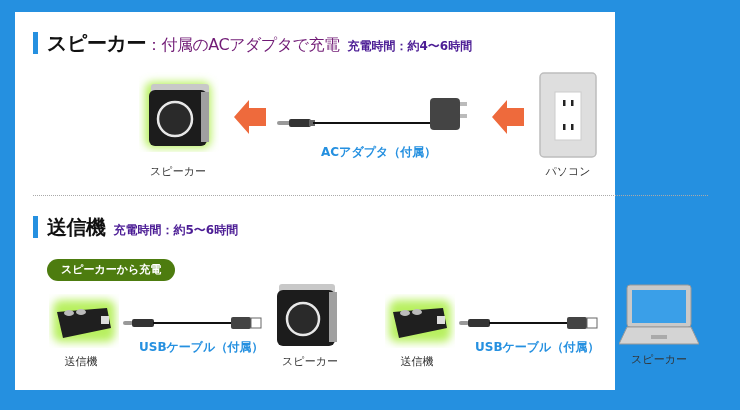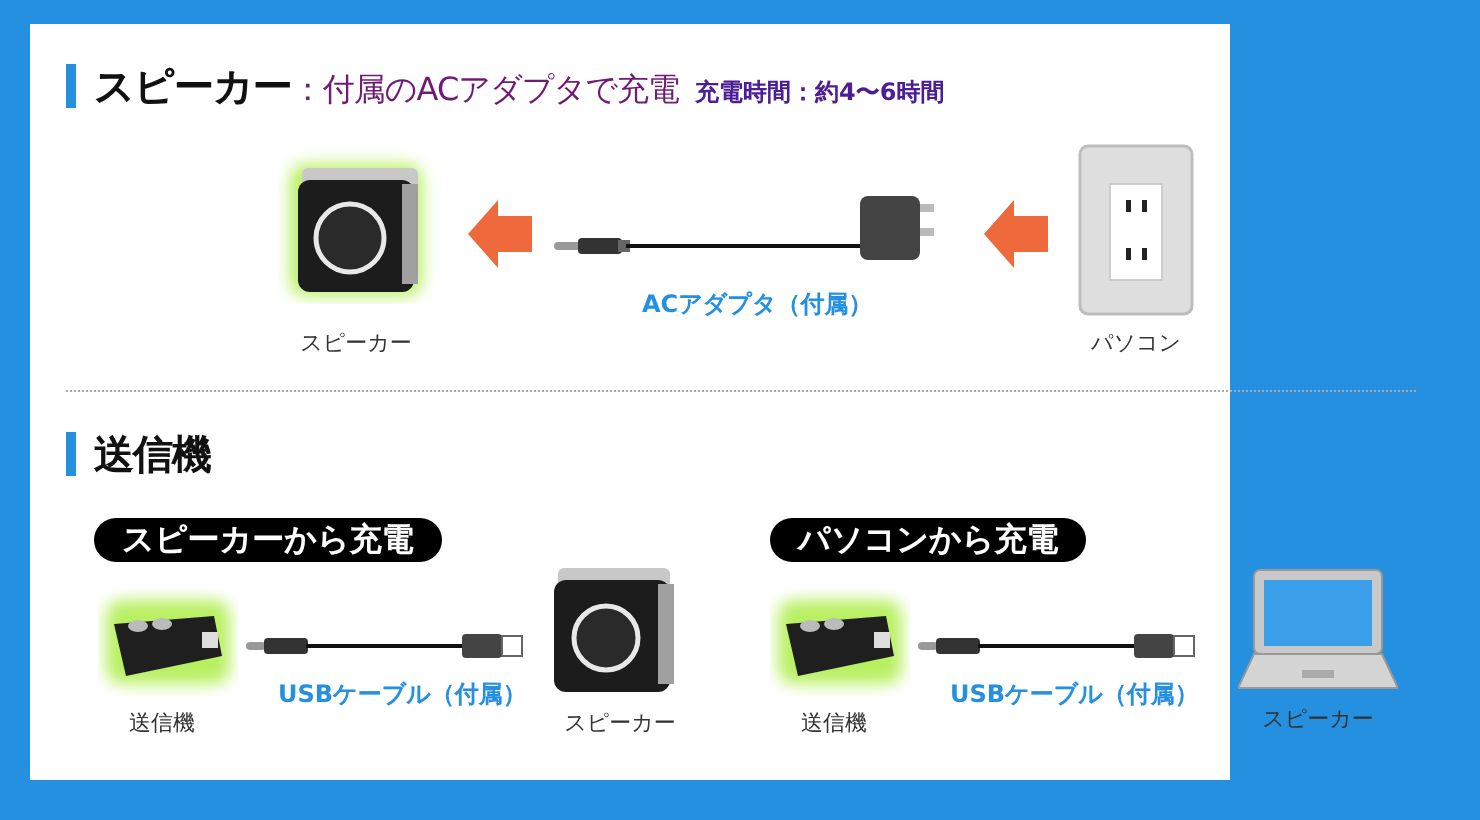--- a/index.html
+++ b/index.html
@@ -7,21 +7,21 @@
   body { background: #2590e0; position: relative; font-family: "DejaVu Sans", "Liberation Sans", sans-serif; }
   .panel { position: absolute; left: 15px; top: 12px; width: 600px; height: 378px; background: #ffffff; }
   .heading { position: absolute; display: flex; align-items: baseline; white-space: nowrap; }
   .heading .bar { position: absolute; left: 0; width: 5px; height: 22px; background: #2590e0; }
   .heading .main { font-size: 20px; font-weight: bold; color: #111; letter-spacing: -0.5px; }
   .heading .sub { font-size: 16px; color: #701a75; letter-spacing: -0.5px; }
   .heading .time { font-size: 12px; color: #4c1d95; margin-left: 8px; font-weight: bold; }
   .caption { position: absolute; font-size: 11px; color: #333; white-space: nowrap; text-align: center; }
   .blue-cap { position: absolute; font-size: 12px; color: #2590e0; font-weight: bold; white-space: nowrap; }
   .divider { position: absolute; left: 18px; top: 183px; width: 675px; border-top: 1px dotted #aaaaaa; }
-  .pill { position: absolute; height: 22px; border-radius: 11px; background: #000000; color: #fff; font-size: 16px; font-weight: bold; padding: 0 14px; line-height: 22px; white-space: nowrap; }
+  .pill { position: absolute; height: 22px; border-radius: 11px; background: #4d7c0f; color: #fff; font-size: 11px; font-weight: bold; padding: 0 14px; line-height: 22px; white-space: nowrap; }
   .abs { position: absolute; }
 </style>
 </head>
 <body>
 
 <div class="panel">
 
   <div class="heading" style="left:18px; top:18px; height:26px; padding-left:14px;">
     <span class="bar" style="top:2px;"></span>
     <span class="main">スピーカー</span>
@@ -70,20 +70,21 @@
     <rect x="24" y="52" width="2.5" height="6" fill="#222"></rect>
     <rect x="32" y="52" width="2.5" height="6" fill="#222"></rect>
   </svg>
   <div class="caption" style="left:518px; top:152px; width:70px;">パソコン</div>
 
   <div class="divider"></div>
 
   <div class="heading" style="left:18px; top:202px; height:26px; padding-left:14px;">
     <span class="bar" style="top:2px;"></span>
     <span class="main">送信機</span>
+    <span class="time">充電時間：約5〜6時間</span>
   </div>
 
   <div class="pill" style="left:32px; top:247px;">スピーカーから充電</div>
 
   <svg class="abs" style="left:34px; top:282px;" width="70" height="54" viewBox="0 0 70 54">
     <defs>
         <filter id="g2" x="-30%" y="-30%" width="160%" height="160%">
           <feGaussianBlur stdDeviation="4"></feGaussianBlur>
         </filter>
       </defs>
@@ -105,21 +106,20 @@
   <div class="blue-cap" style="left:124px; top:327px;">USBケーブル（付属）</div>
 
   <svg class="abs" style="left:260px; top:270px;" width="70" height="66" viewBox="0 0 70 66">
     <rect x="4" y="2" width="56" height="10" rx="3" fill="#c8c8c8"></rect>
     <rect x="2" y="8" width="58" height="56" rx="6" fill="#1c1c1c"></rect>
     <rect x="54" y="10" width="8" height="50" fill="#a0a0a0"></rect>
     <circle cx="28" cy="37" r="16" fill="#2a2a2a" stroke="#e8e8e8" stroke-width="2.5"></circle>
   </svg>
   <div class="caption" style="left:260px; top:342px; width:70px;">スピーカー</div>
 
-  <div class="pill" style="left:370px; top:247px;">パソコンから充電</div>
 
   <svg class="abs" style="left:370px; top:282px;" width="70" height="54" viewBox="0 0 70 54">
     <rect x="4" y="6" width="62" height="42" rx="8" fill="#b8f060" filter="url(#g2)"></rect>
     <path d="M8 18 L58 14 L62 34 L14 44 Z" fill="#1f1f1f"></path>
     <ellipse cx="20" cy="19" rx="5" ry="3" fill="#bbb"></ellipse>
     <ellipse cx="32" cy="18" rx="5" ry="3" fill="#bbb"></ellipse>
     <rect x="52" y="22" width="8" height="8" fill="#ddd"></rect>
   </svg>
   <div class="caption" style="left:380px; top:342px; width:44px;">送信機</div>
 

